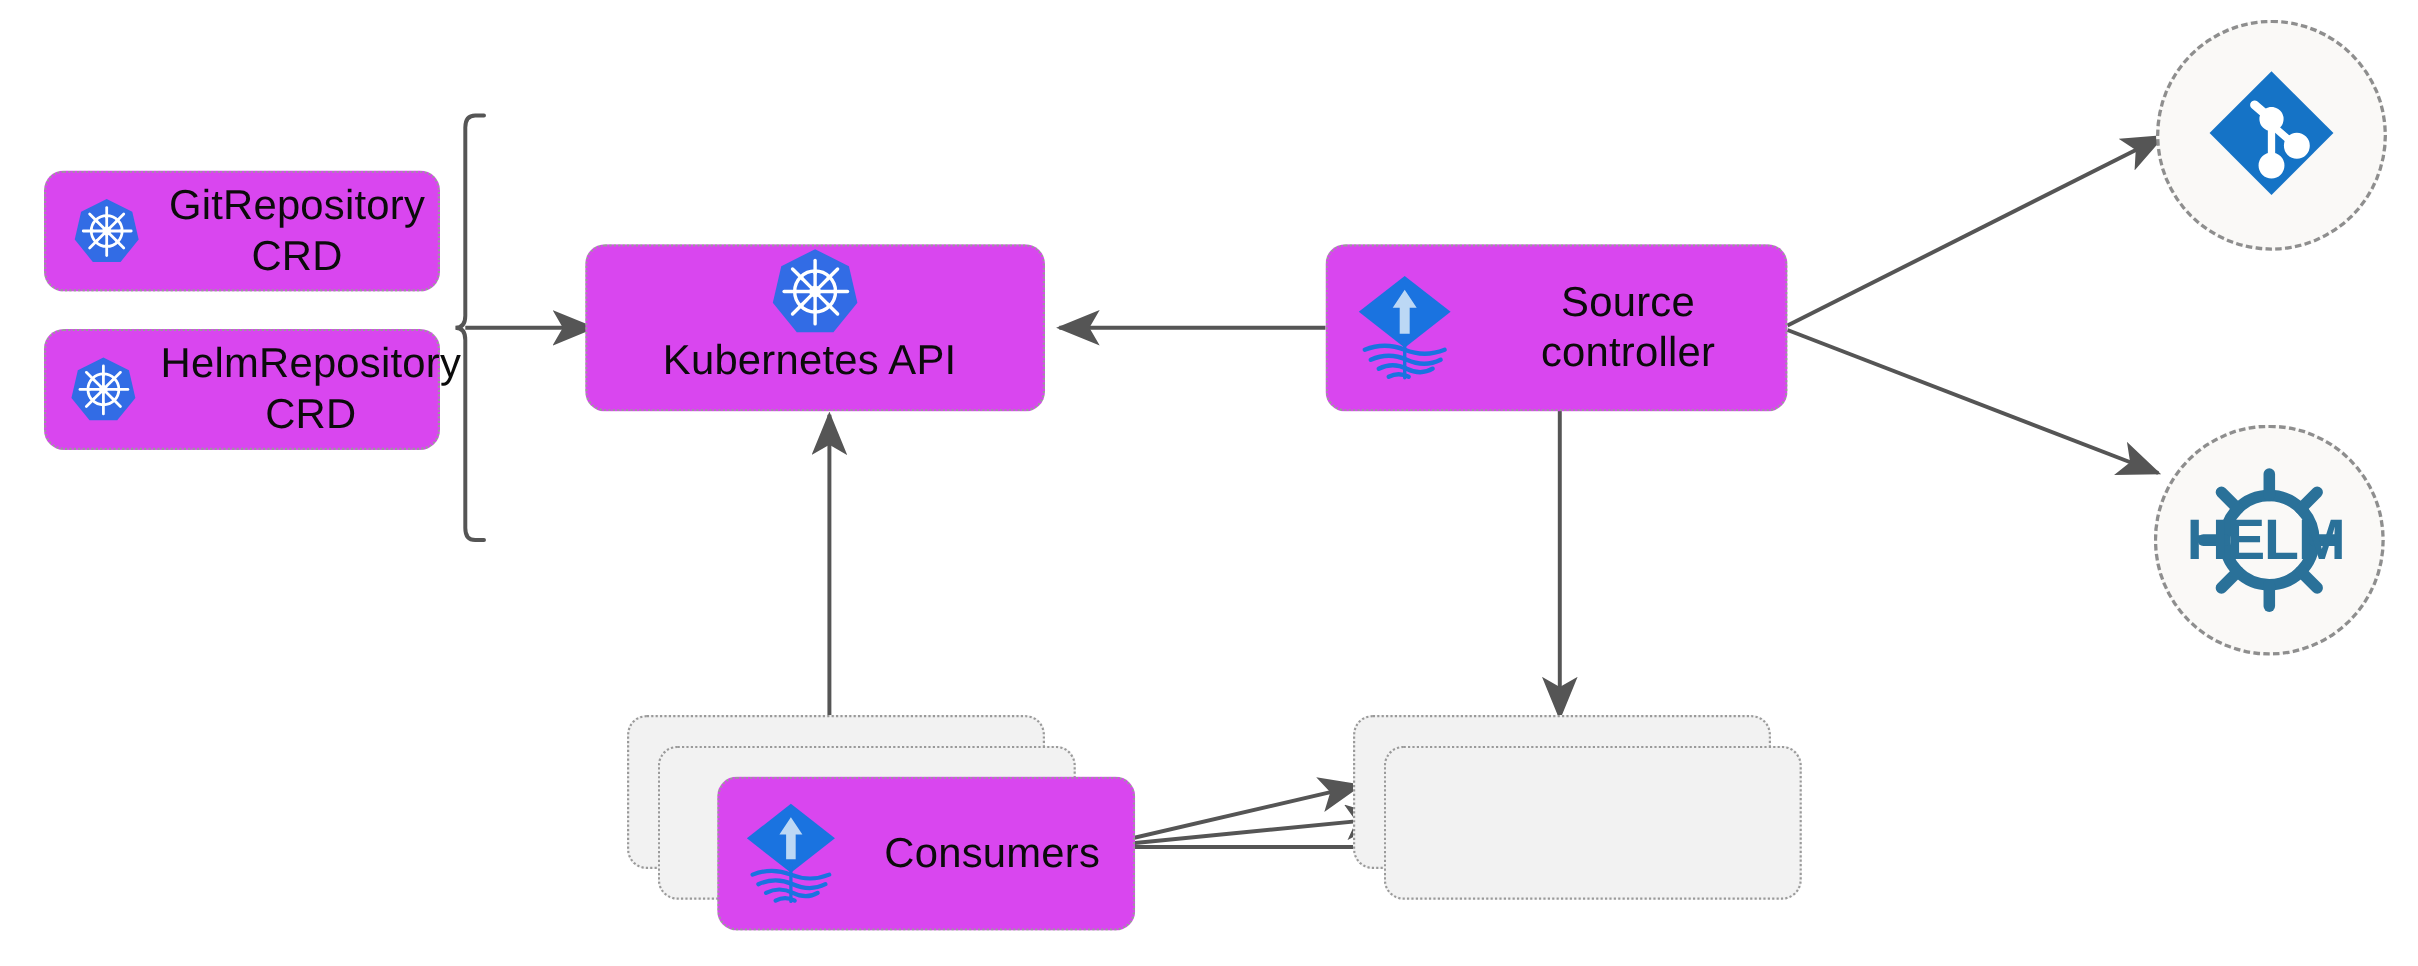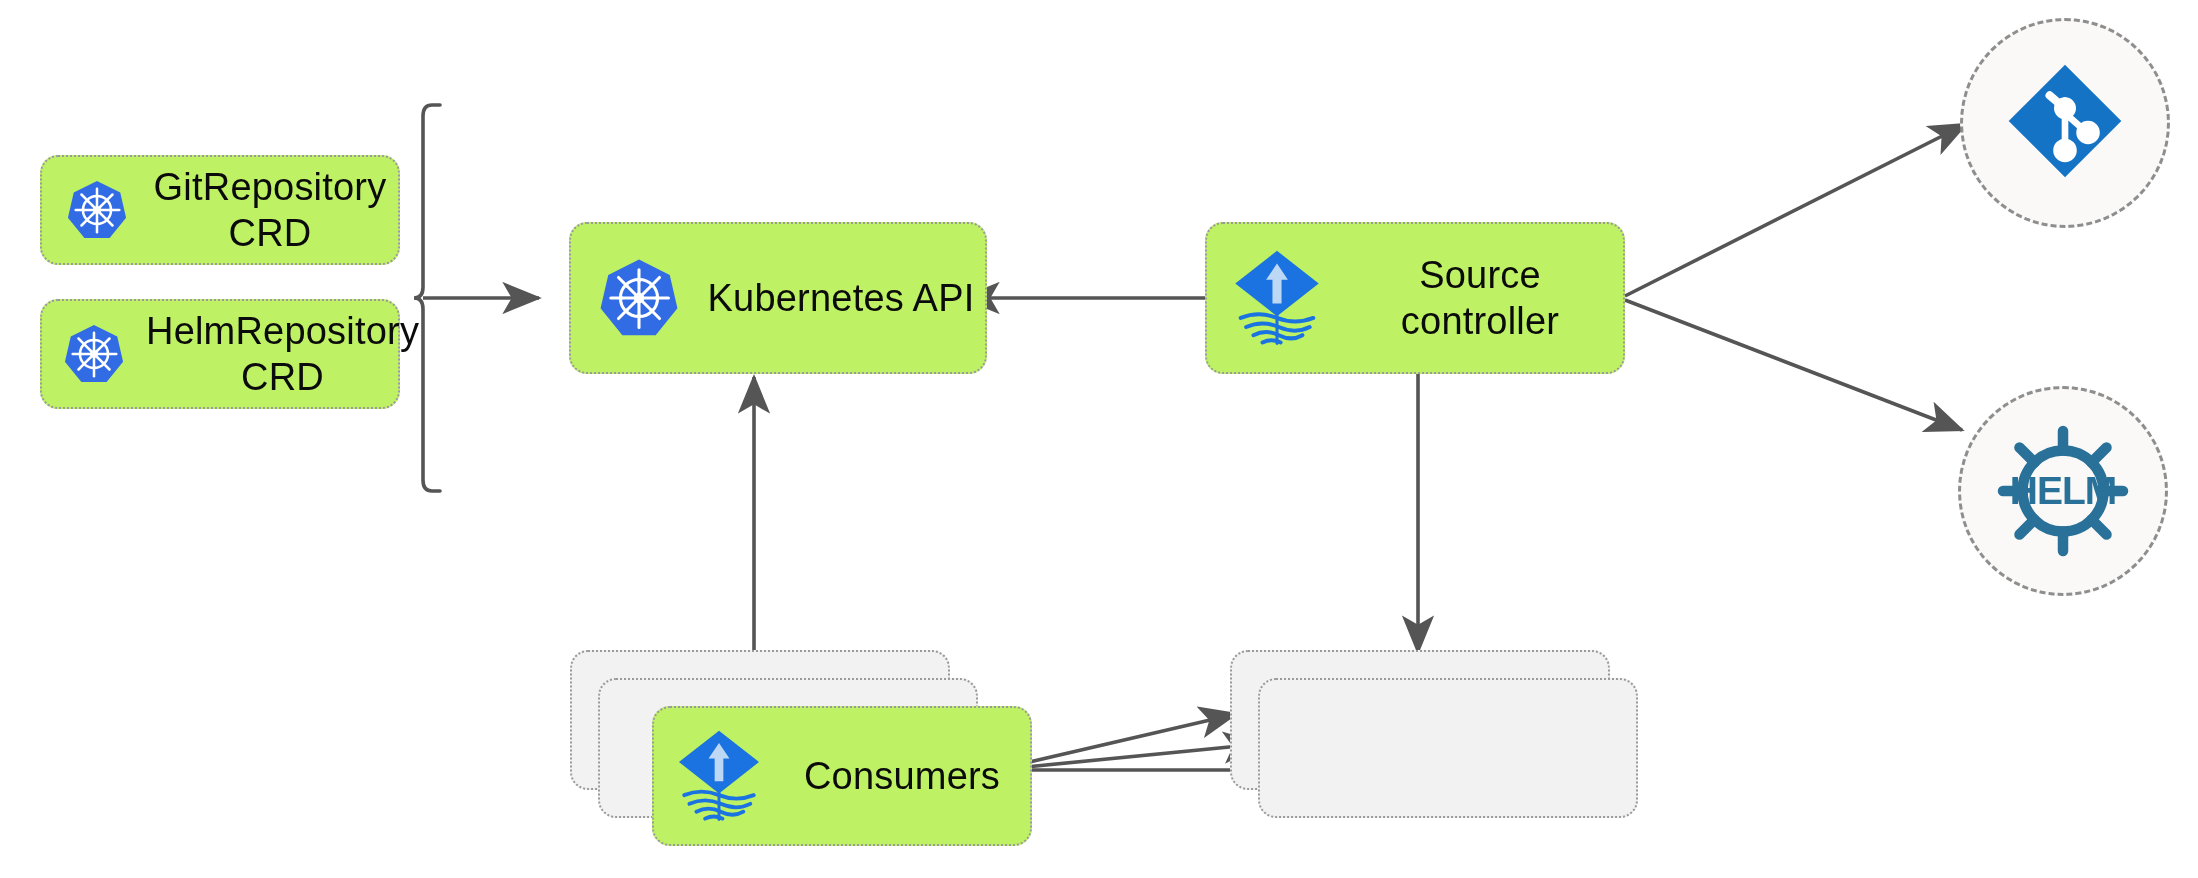--- a/index.html
+++ b/index.html
@@ -7,21 +7,21 @@
     width:2198px;height:878px;position:relative;overflow:hidden;
     font-family:"Liberation Sans","DejaVu Sans",sans-serif;
     -webkit-font-smoothing:antialiased;
   }
   #canvas{position:absolute;inset:0;width:2198px;height:878px;}
   svg.edges{position:absolute;left:0;top:0;width:2198px;height:878px;pointer-events:none;}
 
   
   .node{
     position:absolute;
-    background:#bef264;
+    background:#d946ef;
     border:2.5px dotted #9a9a9a;
     border-radius:18px;
     box-sizing:border-box;
     display:flex;align-items:center;
   }
   .node .ico{flex:0 0 auto;display:flex;align-items:center;justify-content:center;}
   .node .lbl{
     flex:1 1 auto;text-align:center;color:#0b0b0b;
     font-size:38px;line-height:1.18;letter-spacing:.2px;white-space:pre-line;
     padding-right:10px;
@@ -36,21 +36,21 @@
 
   
   .circle{
     position:absolute;border:3px dashed #8e8e8e;border-radius:50%;
     background:#faf9f7;box-sizing:border-box;
     display:flex;align-items:center;justify-content:center;
   }
 
   .helm-text{
     position:absolute;left:0;right:0;top:50%;transform:translateY(-50%);
-    text-align:center;font-weight:bold;font-size:39px;letter-spacing:-1px;
+    font-weight:bold;font-size:52px;letter-spacing:-1px;
     color:#2a7199;font-family:"Liberation Sans","DejaVu Sans",sans-serif;
   }
   .helm-wrap{position:relative;width:150px;height:150px;}
 </style>
 </head>
 <body>
 
 <div id="canvas">
 
   <svg class="edges" viewBox="0 0 2198 878">
@@ -135,21 +135,21 @@
           <line x1="35.1" y1="35.1" x2="41" y2="41"></line>
           <line x1="35.1" y1="28.9" x2="41" y2="23"></line>
           <line x1="28.9" y1="35.1" x2="23" y2="41"></line>
         </g>
       </svg>
     </span>
     <span class="lbl">HelmRepository
 CRD</span>
   </div>
 
-  <div class="node" style="left:569px;top:222px;width:418px;height:152px;">
+  <div class="node" style="left:532px;top:222px;width:418px;height:152px;flex-direction:column;">
     <span class="ico" style="width:136px;">
       <svg width="82" height="82" viewBox="0 0 64 64" aria-hidden="true">
         <polygon points="32,2 56,14 62,40 45,61 19,61 2,40 8,14" fill="#326ce5"></polygon>
         <g fill="none" stroke="#ffffff" stroke-width="2.4" stroke-linecap="round">
           <circle cx="32" cy="32" r="14.5"></circle>
           <circle cx="32" cy="32" r="4.2" fill="#ffffff" stroke="none"></circle>
           <line x1="32" y1="10" x2="32" y2="19"></line>
           <line x1="32" y1="45" x2="32" y2="55"></line>
           <line x1="10" y1="32" x2="19" y2="32"></line>
           <line x1="45" y1="32" x2="55" y2="32"></line>

